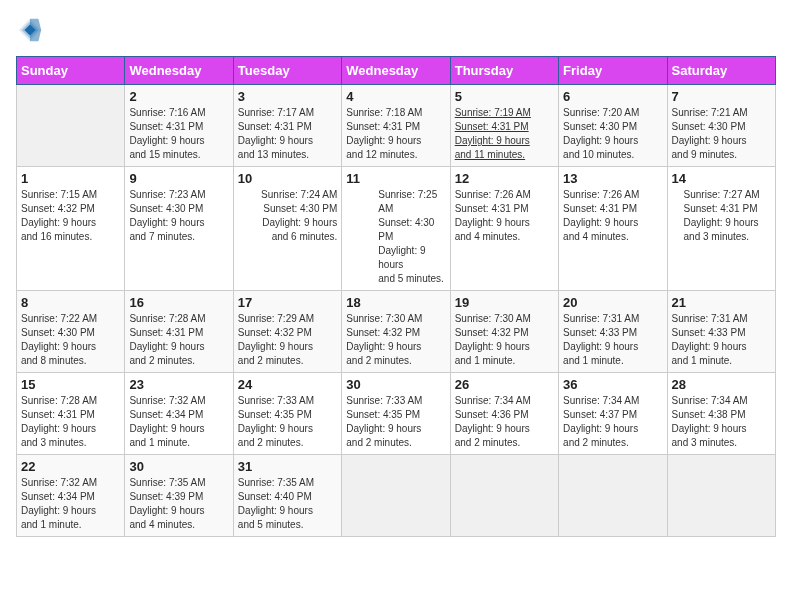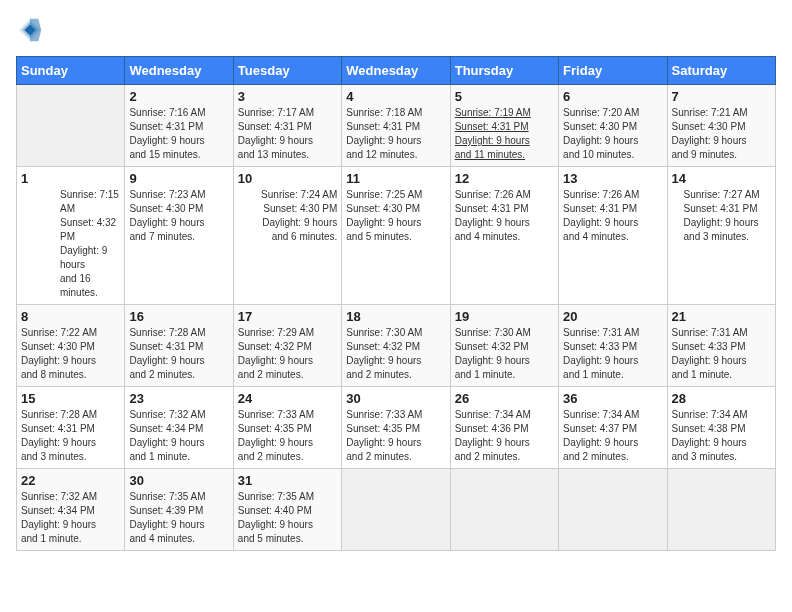--- a/index.html
+++ b/index.html
@@ -47,21 +47,21 @@
       font-size: 15px;
       font-weight: normal;
       color: #555;
     }
     .calendar {
       width: 100%;
       border-collapse: collapse;
       font-size: 11px;
     }
     .calendar thead tr th {
-      background: #3b82f6;
+      background: #d946ef;
       color: #fff;
       padding: 6px 4px;
       text-align: left;
       font-size: 13px;
       font-weight: bold;
       border: 1px solid #2e6099;
     }
     .calendar tbody tr td {
       border: 1px solid #ccc;
       vertical-align: top;
@@ -165,42 +165,42 @@
           <span class="day-number">7</span>
           <div class="day-info" style="white-space: pre-line;">Sunrise: 7:21 AM
 Sunset: 4:30 PM
 Daylight: 9 hours
 and 9 minutes.</div>
         </td>
       </tr>
       <tr>
         <td>
           <span class="day-number">1</span>
-          <div class="day-info" style="white-space: pre-line; margin-left: 39px;">Sunrise: 7:15 AM
+          <div class="day-info" style="white-space: pre-line;">Sunrise: 7:15 AM
 Sunset: 4:32 PM
 Daylight: 9 hours
 and 16 minutes.</div>
         </td>
         <td>
           <span class="day-number">9</span>
           <div class="day-info" style="white-space: pre-line;">Sunrise: 7:23 AM
 Sunset: 4:30 PM
 Daylight: 9 hours
 and 7 minutes.</div>
         </td>
         <td>
           <span class="day-number">10</span>
           <div class="day-info" style="white-space: pre-line; text-align: right;">Sunrise: 7:24 AM
 Sunset: 4:30 PM
 Daylight: 9 hours
 and 6 minutes.</div>
         </td>
         <td>
           <span class="day-number">11</span>
-          <div class="day-info" style="white-space: pre-line;">Sunrise: 7:25 AM
+          <div class="day-info" style="white-space: pre-line; margin-left: 32px;">Sunrise: 7:25 AM
 Sunset: 4:30 PM
 Daylight: 9 hours
 and 5 minutes.</div>
         </td>
         <td>
           <span class="day-number">12</span>
           <div class="day-info" style="white-space: pre-line;">Sunrise: 7:26 AM
 Sunset: 4:31 PM
 Daylight: 9 hours
 and 4 minutes.</div>

